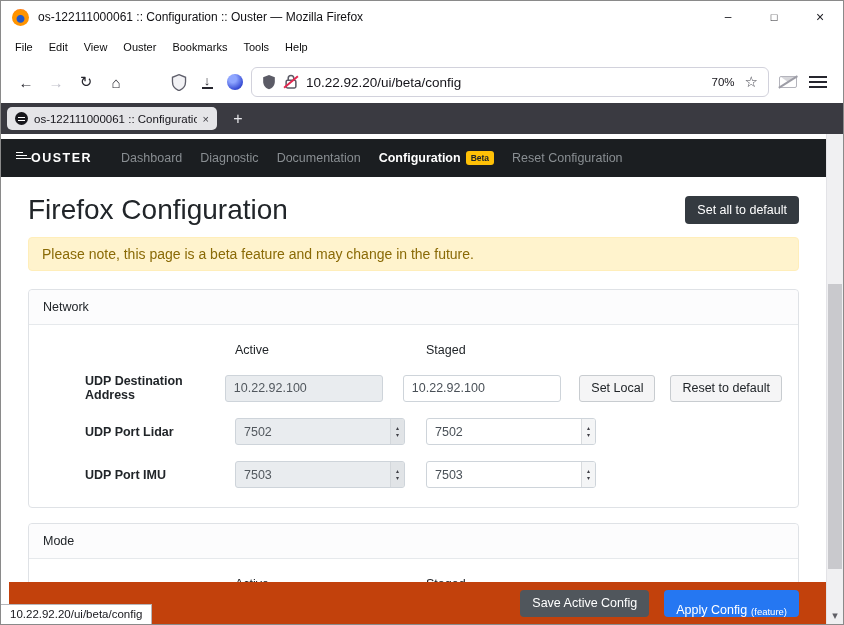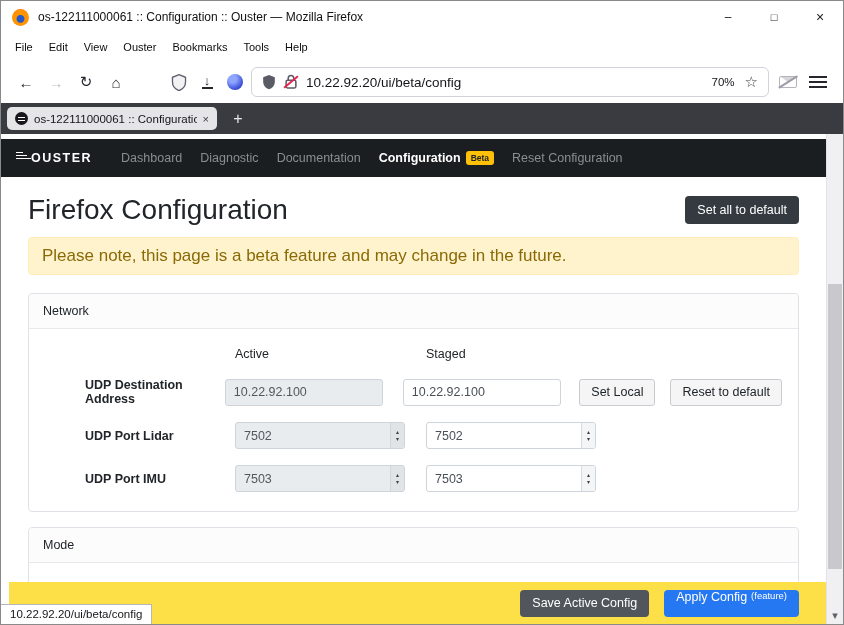--- a/index.html
+++ b/index.html
@@ -88,21 +88,21 @@
   .badge-beta { background:#ffc107; color:#212529; font-size:8.5px; font-weight:700;
                 padding:2.5px 5px; border-radius:3px; line-height:1; }
 
   
   .page { padding:0 27px; }
   .page-head { display:flex; align-items:center; justify-content:space-between; margin-top:17px; }
   .page-title { font-size:28px; font-weight:400; color:#212529; }
   .btn-dark { background:#343a40; color:#fff; font-size:12.5px; padding:7px 12px; border:none;
               border-radius:4px; font-family:inherit; }
   .alert { margin-top:11px; background:#fff3cd; border:1px solid #ffeeba; border-radius:4px;
-           padding:8px 13px; font-size:17px; color:#8a6a06; }
+           padding:8px 13px; font-size:14px; color:#8a6a06; }
 
   .card { border:1px solid #dfe2e6; border-radius:4px; margin-top:18px; background:#fff; }
   .card.mode { margin-top:15px; }
   .card-header { padding:10px 14px; font-size:12.5px; color:#212529; background:#fcfcfd;
                  border-bottom:1px solid #e6e9ec; border-radius:4px 4px 0 0; }
   .card-body { padding:15px 0 3px; }
   .cols-head, .frow { display:flex; align-items:center; padding:0 16px; margin-bottom:16px; }
   .col-label { width:190px; padding-left:40px; font-weight:700; font-size:12.5px; color:#212529; }
   .col-active { width:170px; position:relative; }
   .col-gap { width:21px; }
@@ -117,27 +117,27 @@
   .spin { position:absolute; top:1px; bottom:1px; right:1px; width:14px; display:flex;
           flex-direction:column; align-items:center; justify-content:center; gap:1px;
           color:#3f3f46; border-left:1px solid #d8dbde; background:#f4f5f6;
           border-radius:0 2px 2px 0; font-size:6px; line-height:1; }
   .numwrap.dis .spin { background:#e1e4e7; border-left-color:#d3d7db; }
 
   .btn-lite { height:27px; padding:0 11px; background:#f5f5f6; border:1px solid #c8ccd0;
               border-radius:3px; font-size:12.5px; color:#212529; font-family:inherit; white-space:nowrap; }
 
   
-  .footer-bar { position:absolute; left:0; right:0; bottom:0; height:42px; background:#fde047;
+  .footer-bar { position:absolute; left:0; right:0; bottom:0; height:42px; background:#c2410c;
                 display:flex; align-items:center; justify-content:flex-end; padding-right:27px;
                 gap:15px; z-index:20;margin-left:8px; }
   .btn-save { background:#50565c; color:#fff; height:27px; padding:0 12px; border-radius:4px;
               font-size:12.5px; border:none; font-family:inherit; }
   .btn-apply { background:#2577f2; color:#fff; height:27px; padding:0 12px; border-radius:4px;
-               font-size:12.5px; border:none; font-family:inherit; display:flex; align-items:flex-start; gap:4px; }
+               font-size:12.5px; border:none; font-family:inherit; display:flex; align-items:flex-end; gap:4px; }
   .reinit { font-size:9.5px; }
   .status-pop { position:absolute; left:0; bottom:0; background:#fff; border:1px solid #b6b6ba;
                 border-left:none; border-bottom:none; padding:3px 9px 4px; font-size:11.5px;
                 color:#17171c; z-index:30; white-space:nowrap; }
 
   svg { display:block; }
 </style>
 </head>
 <body>
 

